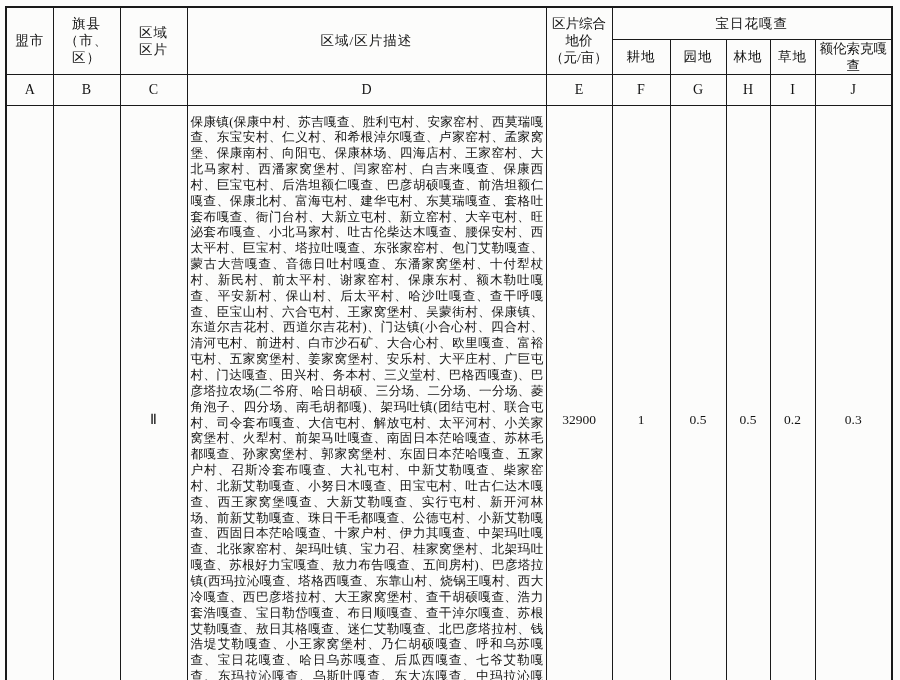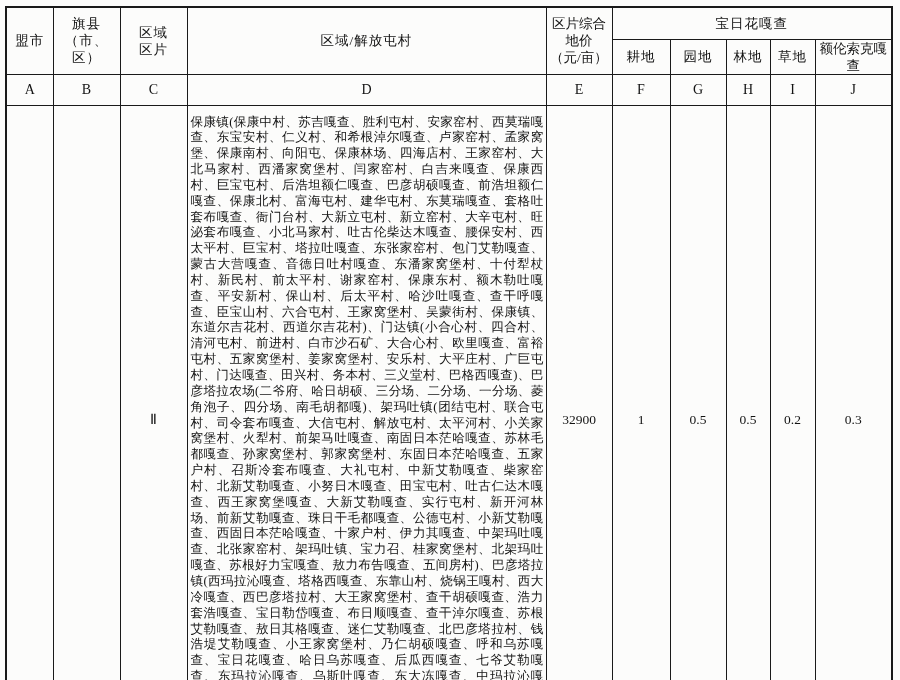--- a/index.html
+++ b/index.html
@@ -63,21 +63,21 @@
       </th>
       <th class="hdr" rowspan="2">
         <span class="ln">旗县</span>
         <span class="ln">（市、区）</span>
       </th>
       <th class="hdr" rowspan="2">
         <span class="ln">区域</span>
         <span class="ln">区片</span>
       </th>
       <th class="hdr" rowspan="2">
-        <span class="ln">区域/解放屯村</span>
+        <span class="ln">区域/区片描述</span>
       </th>
       <th class="hdr" rowspan="2" style="letter-spacing:0;">
         <span class="ln">区片综合</span>
         <span class="ln">地价</span>
         <span class="ln">（元/亩）</span>
       </th>
       <th class="hdr" colspan="5">
         <span class="ln">宝日花嘎查</span>
       </th>
     </tr>

